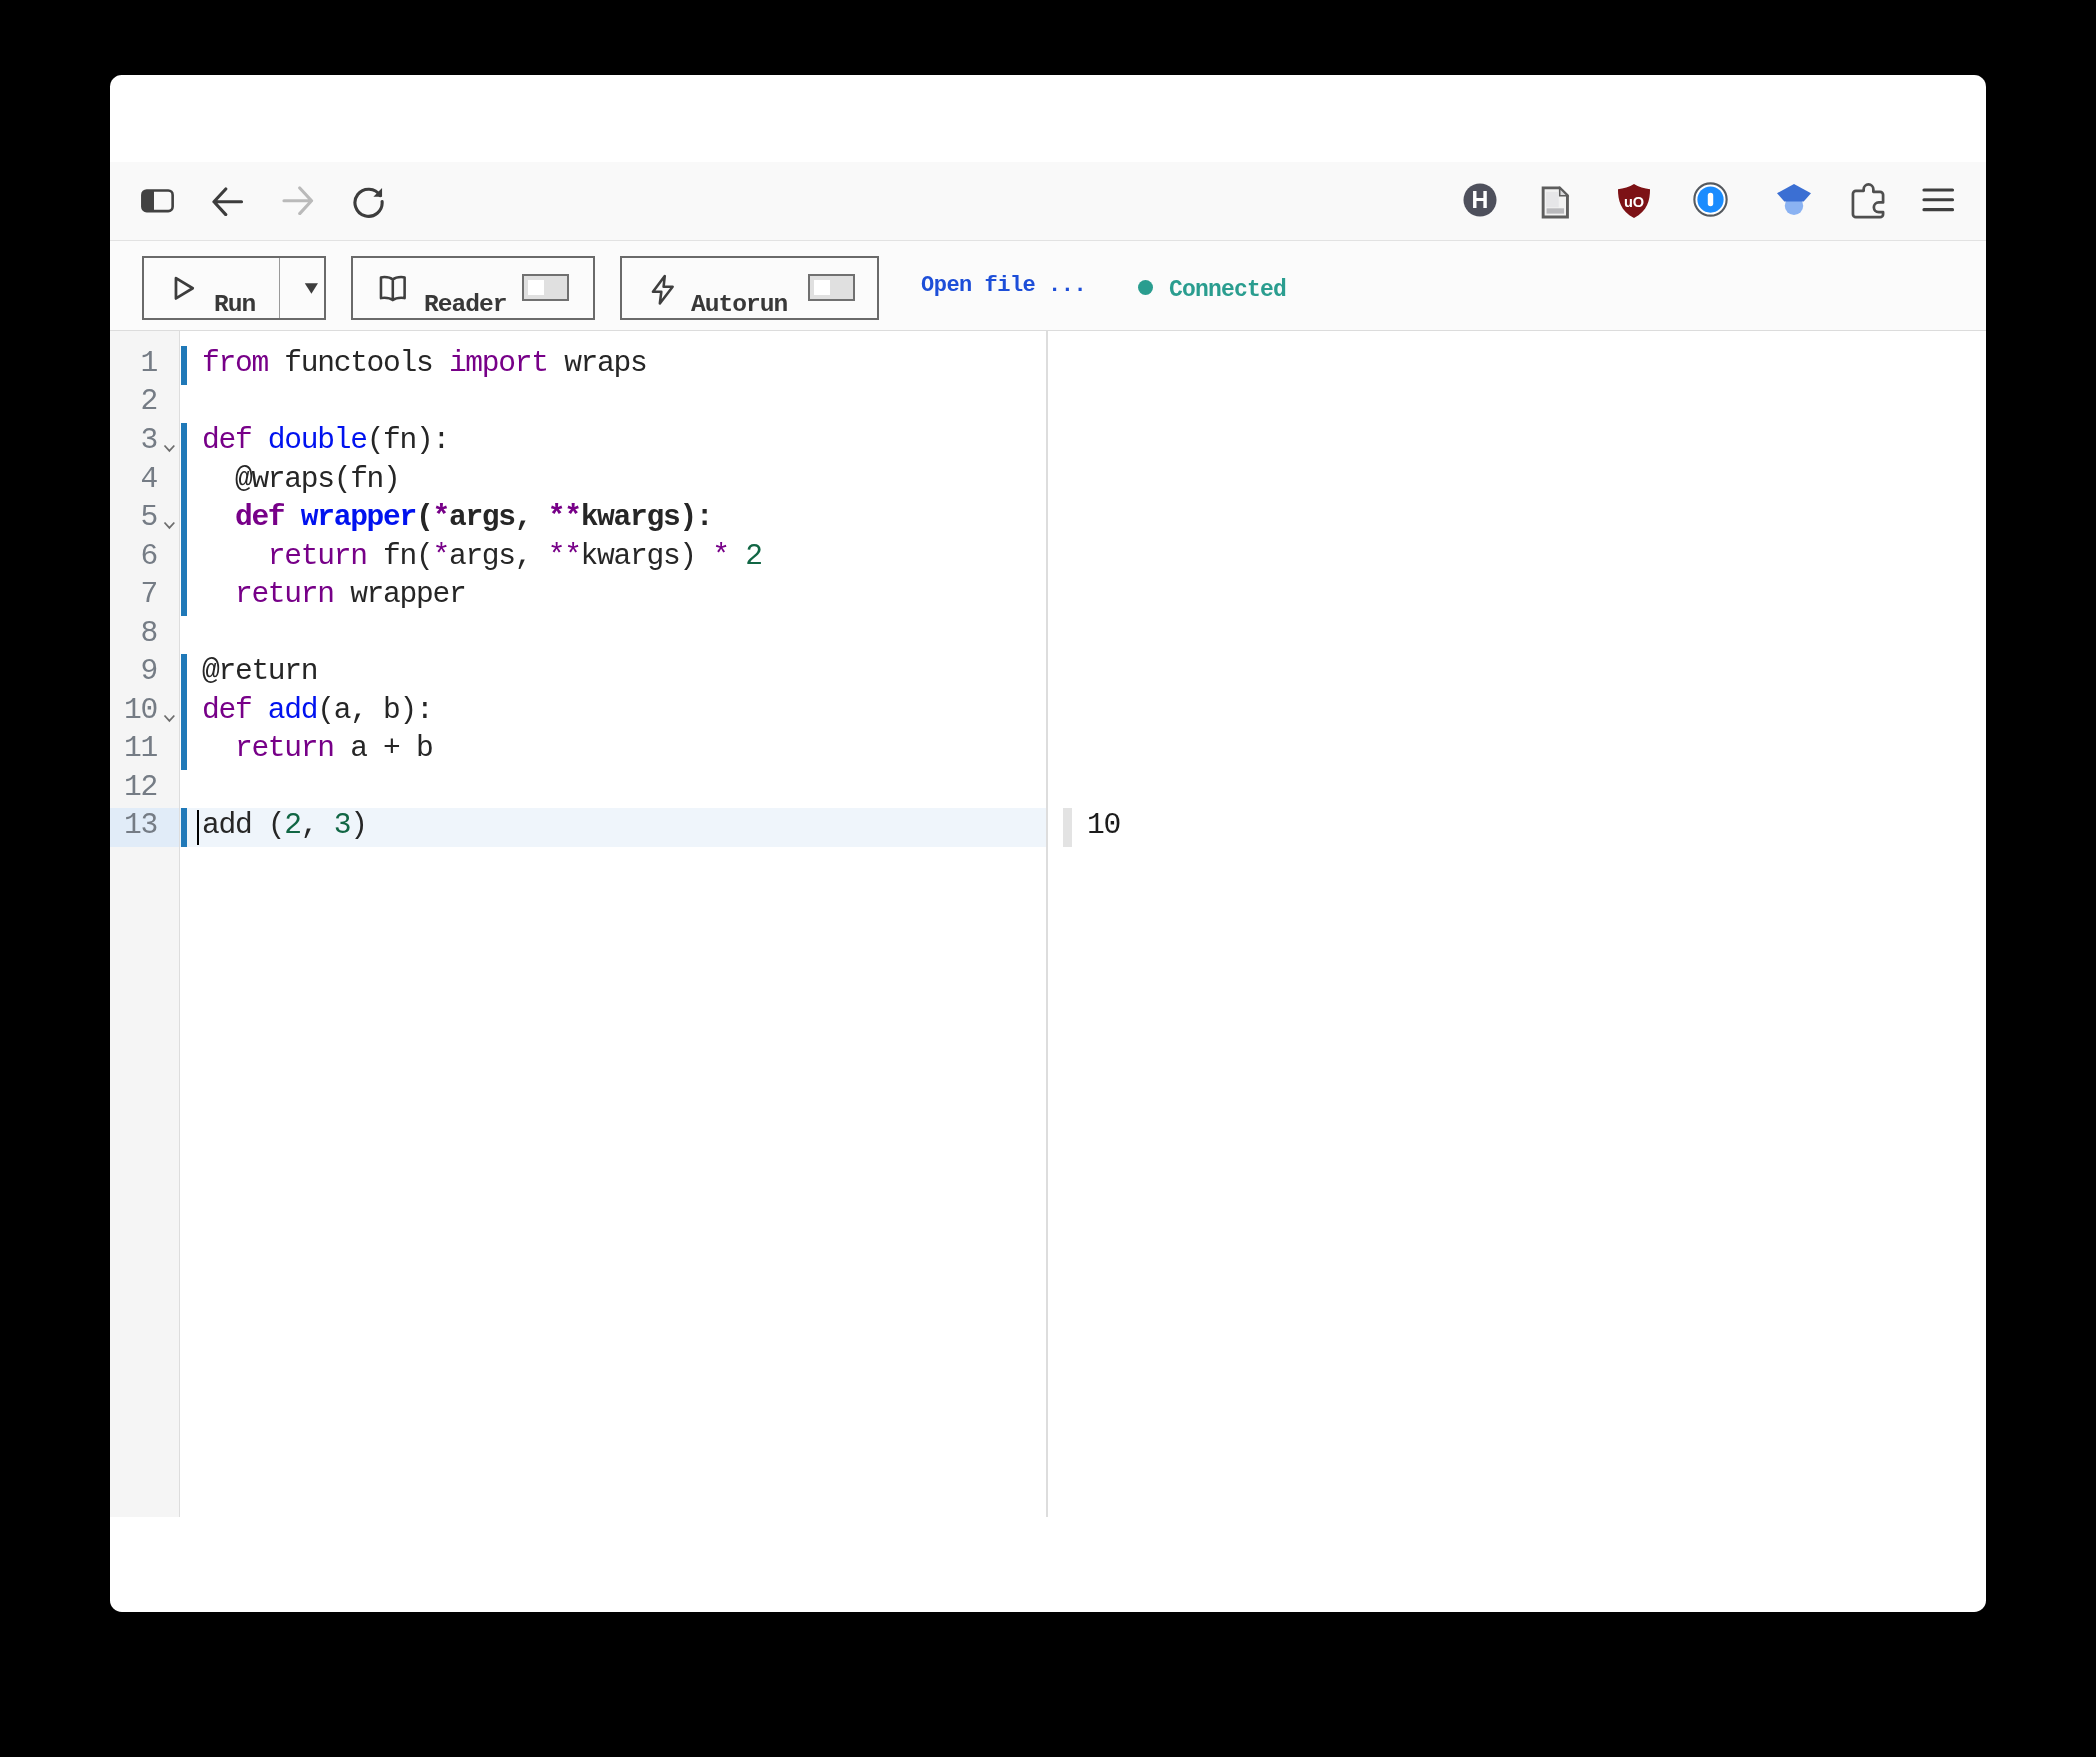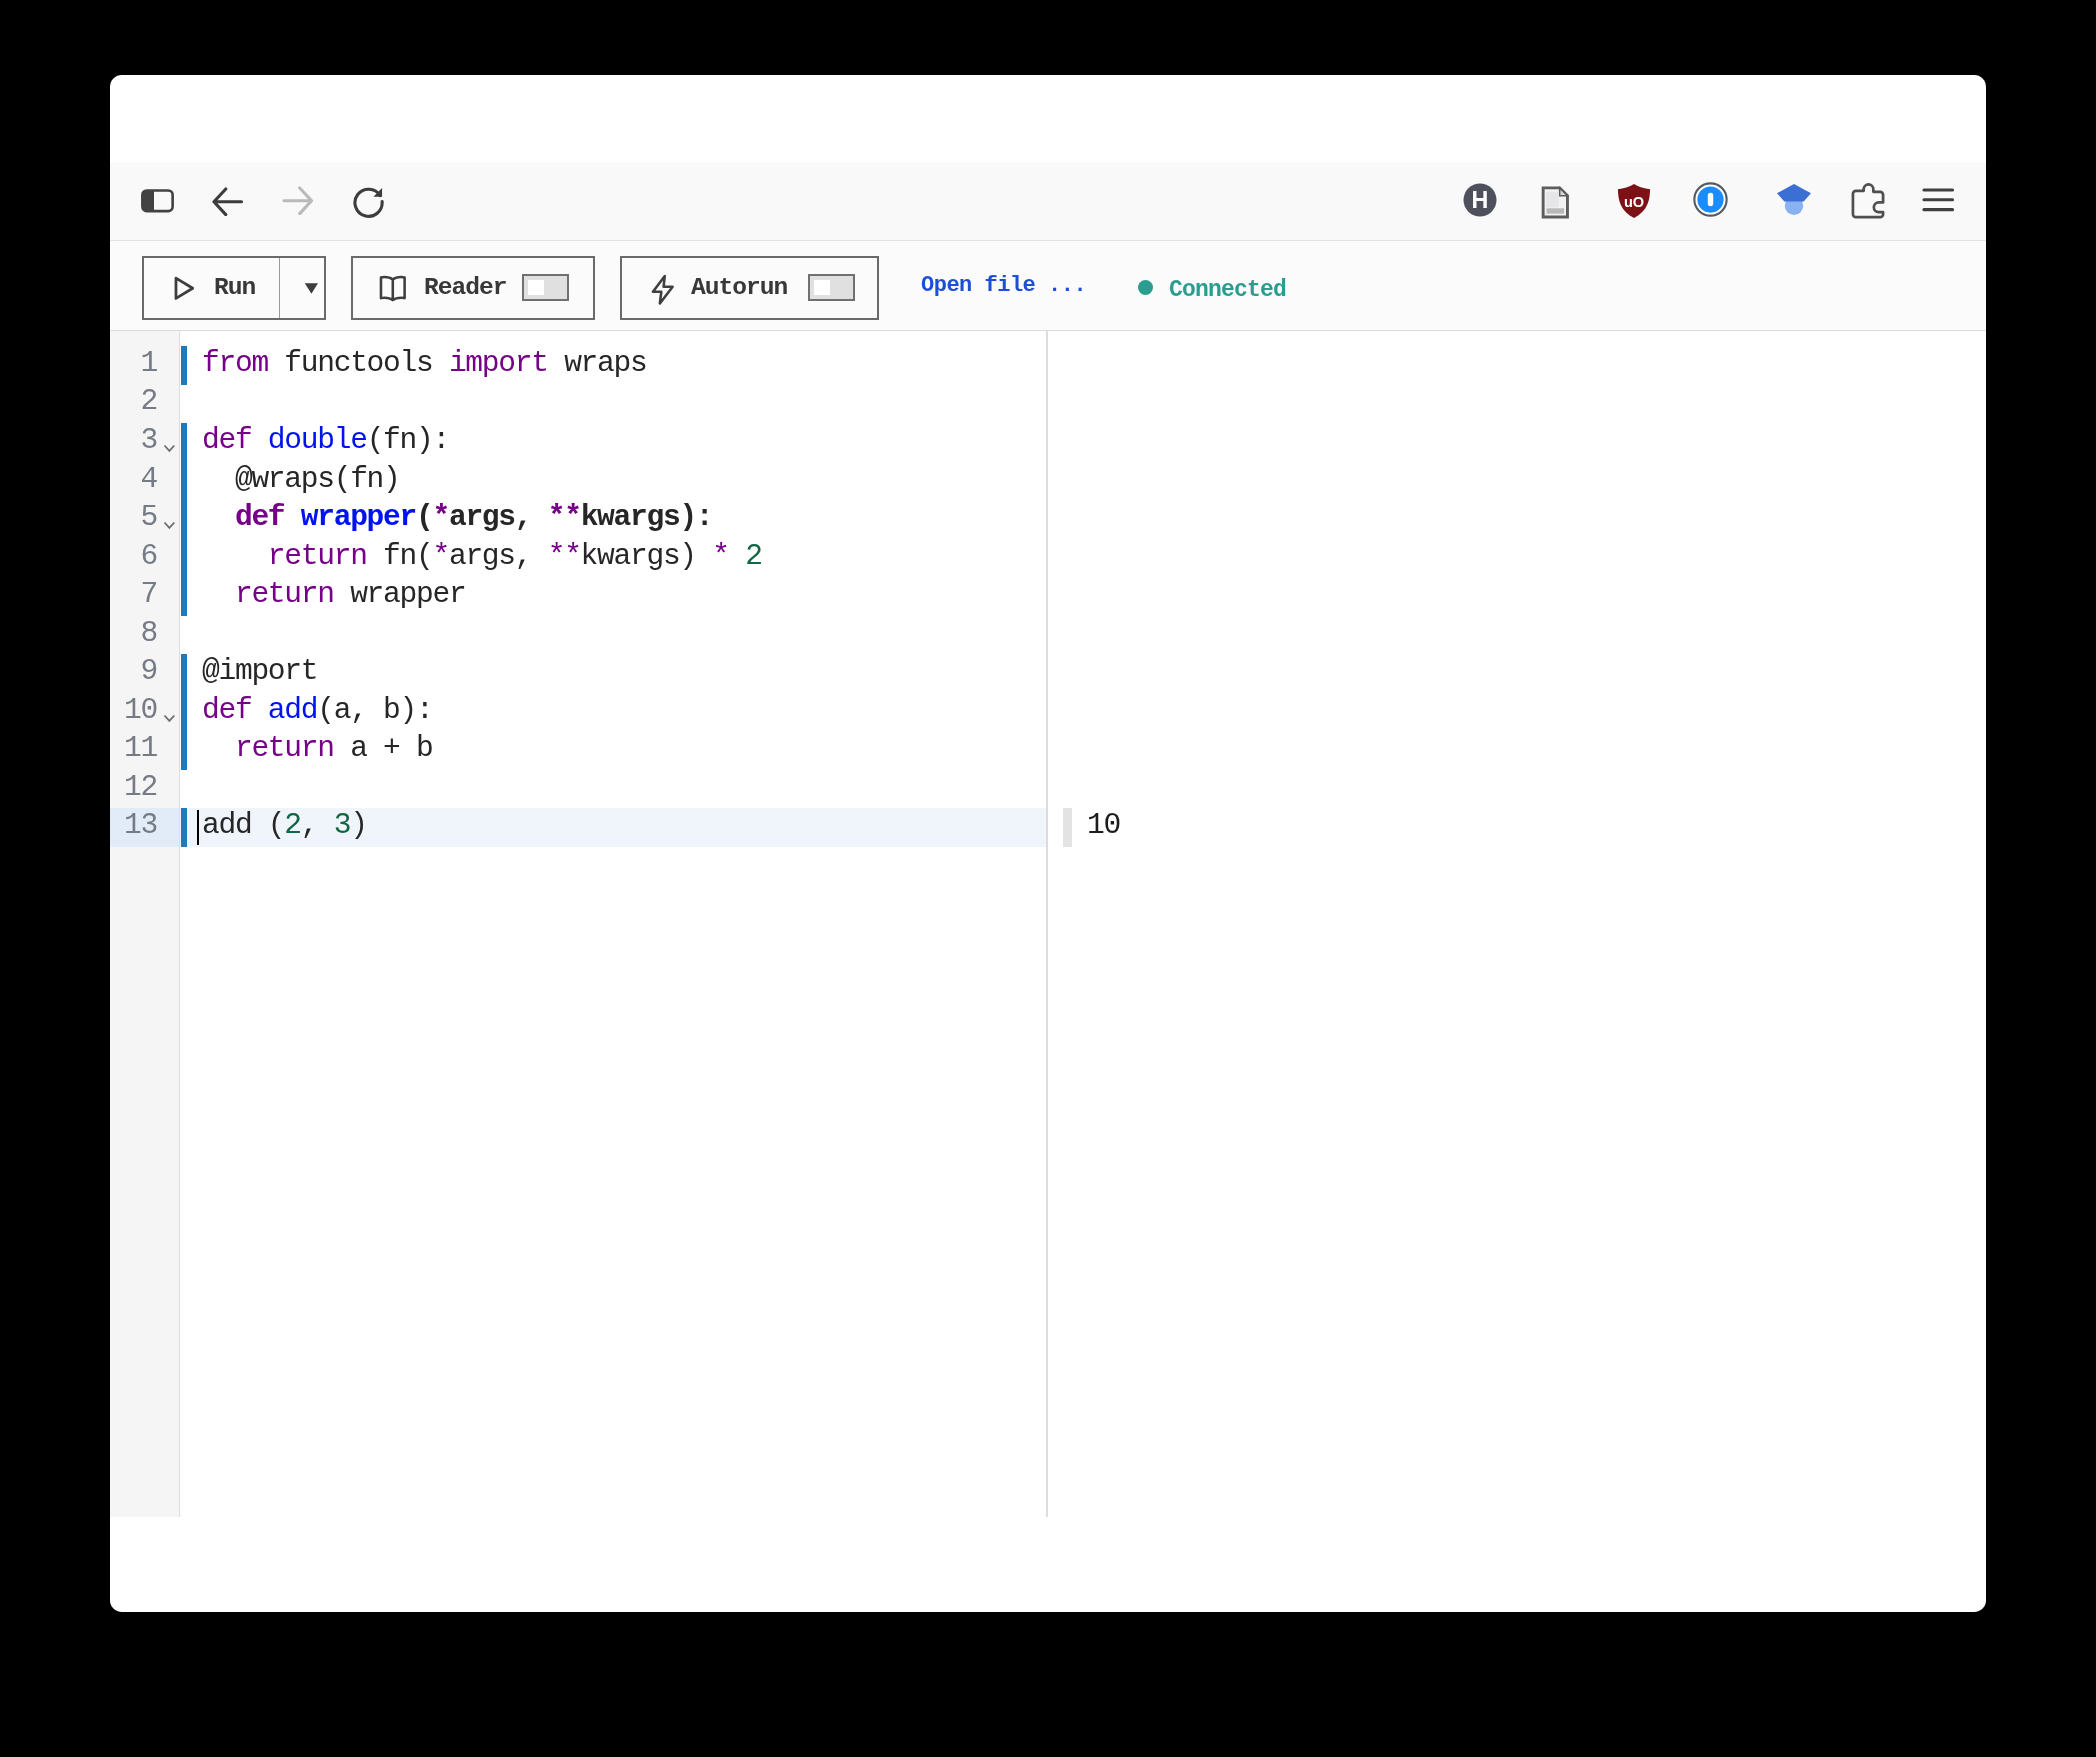--- a/index.html
+++ b/index.html
@@ -19,21 +19,21 @@
     position:absolute; left:300px; top:7.2px; width:436px; height:74px;
     background:#fff; border-radius:9.9px; box-shadow:0 1px 3.9px rgba(0,0,0,0.25);
   }
   .tab .label { position:absolute; left:19.7px; top:22.7px; font-size:26.6px; color:#15141a; }
   .navbar { position:absolute; left:0; top:87px; width:100%; height:79px; background:#f9f9f9; border-bottom:1px solid #e2e2e2; }
   .urlbar { position:absolute; left:354px; top:9.4px; width:928px; height:59px; border-radius:9.9px; background:#ececec; }
   .urltext { position:absolute; left:122px; top:13.8px; font-size:27.6px; color:#777b80; white-space:pre; }
   .urltext b { color:#111215; font-weight:normal; }
   .toolbar { position:absolute; left:0; top:166px; width:100%; height:90px; background:#fbfbfb; border-bottom:1px solid #dcdcdc; font-family:"Liberation Mono", monospace; }
   .btn { position:absolute; top:14.8px; height:64px; border:2px solid #6a6a6a; background:#fbfbfb; }
-  .btnlabel { position:absolute; font-size:24.6px; font-weight:bold; color:#383838; letter-spacing:-1px; top:16px; }
+  .btnlabel { position:absolute; font-size:24.6px; font-weight:bold; color:#383838; letter-spacing:-1px; top:33px; }
   .toggle { position:absolute; width:47px; height:27.6px; border:2px solid #707070; background:#e0e0e0; }
   .toggle .knob { position:absolute; left:3.9px; top:3.9px; width:15.8px; height:15.8px; background:#fff; }
   .openfile { position:absolute; left:811px; top:32px; font-size:22px; font-weight:bold; color:#1d4ed8; letter-spacing:-0.5px; white-space:pre;}
   .conn { position:absolute; left:1059px; top:36px; font-size:23px; font-weight:bold; color:#2a9d8f; letter-spacing:-0.8px;}
   .conndot { position:absolute; left:1028px; top:205px; width:15.4px; height:15.4px; border-radius:50%; background:#2a9d8f; }
   .editor { position:absolute; left:0; top:256px; width:100%; height:1186px; background:#fff;
             font-family:"Liberation Mono", monospace; font-size:29.6px; letter-spacing:-1.3px; }
   .cl,.ln,.outtext { transform: translateY(-1.8px); }
   .gutter { position:absolute; left:0; top:0; width:70px; height:100%; background:#f5f5f5; border-right:1px solid #ddd; }
   .ln { position:absolute; left:0; width:47px; text-align:right; color:#757c85; line-height:39px; height:39px; }
@@ -178,21 +178,21 @@
     <div class="bar" style="top:92px; height:193px;"></div>
     <div class="bar" style="top:323px; height:116px;"></div>
     <div class="bar" style="top:477px; height:39px;"></div>
 
     <div class="cl" style="top:15px;"><span class="k">from</span> functools <span class="k">import</span> wraps</div>
     <div class="cl" style="top:92px;"><span class="k">def</span> <span class="d">double</span>(fn):</div>
     <div class="cl" style="top:131px;">  @wraps(fn)</div>
     <div class="cl" style="top:169px;font-weight:bold;">  <span class="k">def</span> <span class="d">wrapper</span>(<span class="k">*</span>args, <span class="k">**</span>kwargs):</div>
     <div class="cl" style="top:208px;">    <span class="k">return</span> fn(<span class="k">*</span>args, <span class="k">**</span>kwargs) <span class="k">*</span> <span class="n">2</span></div>
     <div class="cl" style="top:246px;">  <span class="k">return</span> wrapper</div>
-    <div class="cl" style="top:323px;">@import</div>
+    <div class="cl" style="top:323px;">@return</div>
     <div class="cl" style="top:362px;"><span class="k">def</span> <span class="d">add</span>(a, b):</div>
     <div class="cl" style="top:400px;">  <span class="k">return</span> a + b</div>
     <div class="cl" style="top:477px;">add (<span class="n">2</span>, <span class="n">3</span>)</div>
 
     <div class="cursor"></div>
     <div class="outmark"></div>
     <div class="outtext">10</div>
   </div>
 </div>
 

